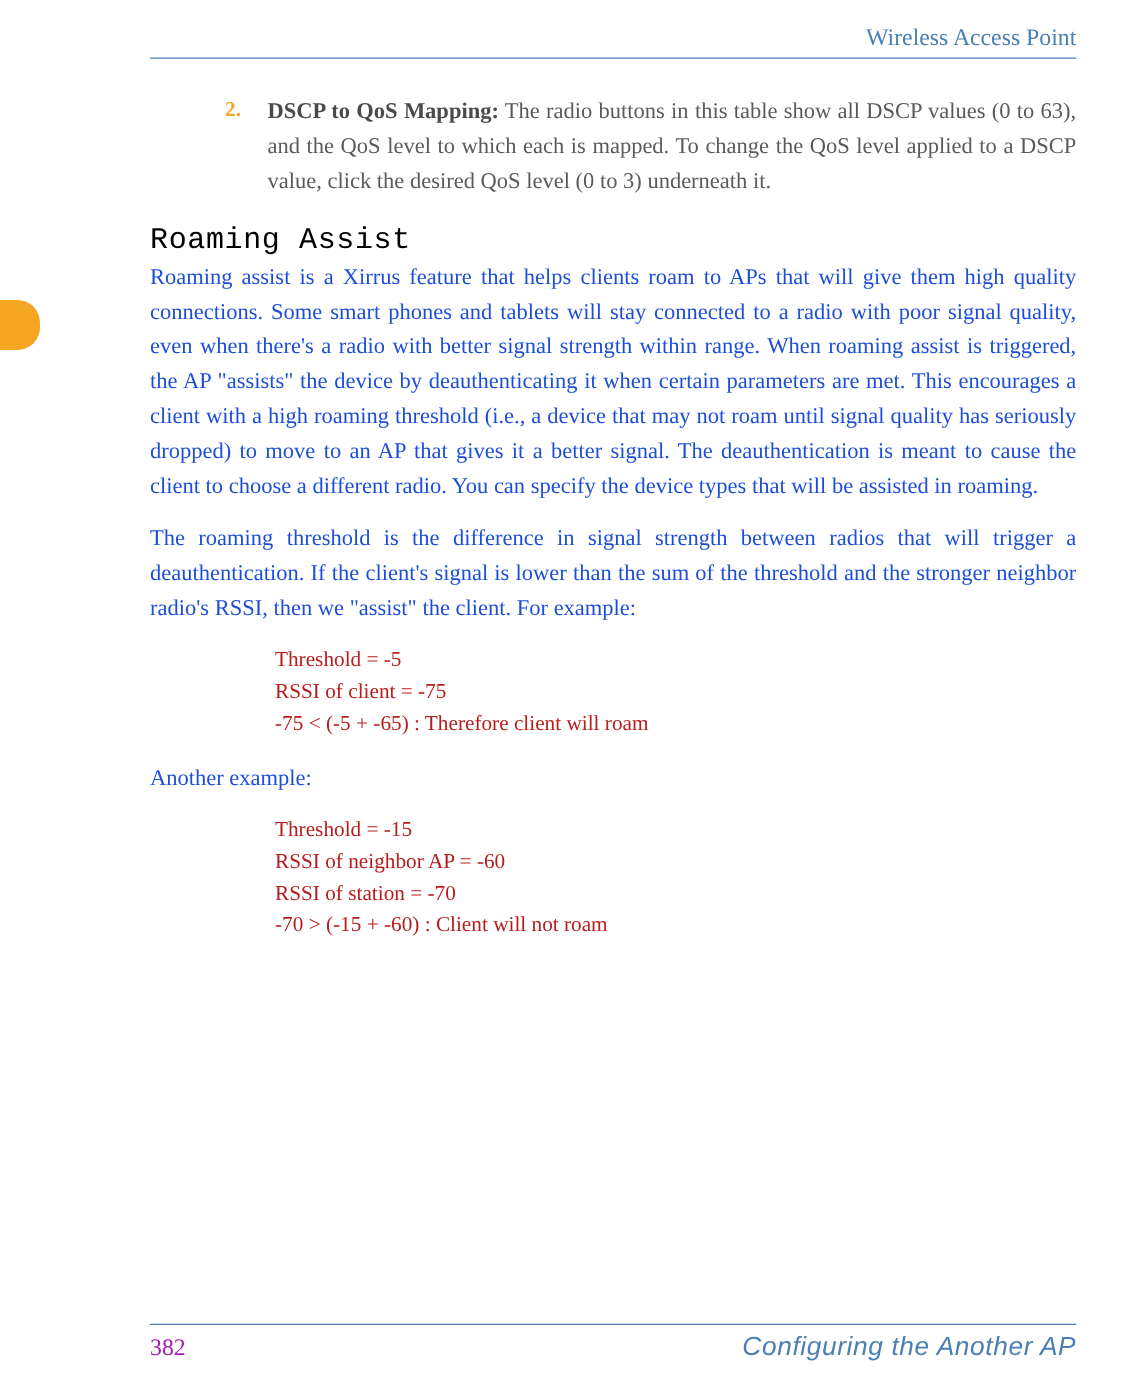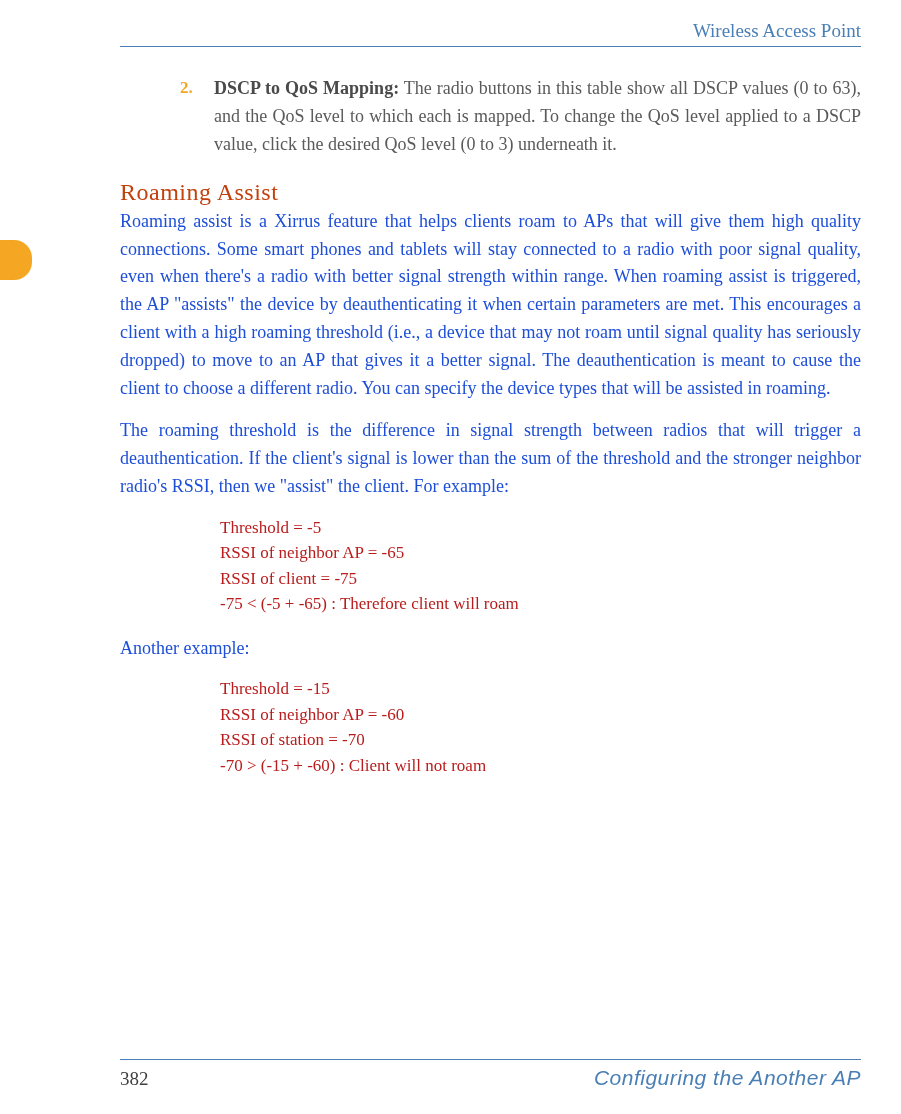--- a/index.html
+++ b/index.html
@@ -54,23 +54,23 @@
       font-size: 17px;
     }
     .list-body {
       flex: 1;
     }
     .bold-run {
       font-weight: bold;
       color: #4a4a4a;
     }
     .section-heading {
-      color: #c2410c;
+      color: #000000;
       font-size: 24px;
-      font-family: Liberation Serif, serif;
+      font-family: Liberation Mono, monospace;
       letter-spacing: 0.5px;
       margin-top: 6px;
       margin-bottom: 2px;
     }
     .para {
       font-size: 18px;
       line-height: 1.55;
       text-align: justify;
       margin-bottom: 14px;
       color: #1d4ed8;
@@ -89,21 +89,21 @@
       bottom: 24px;
       left: 120px;
       right: 40px;
       border-top: 1px solid #4a7fb5;
       padding-top: 6px;
       display: flex;
       justify-content: space-between;
       align-items: baseline;
     }
     .page-num {
-      color: #404040;
+      color: #a21caf;
       font-size: 19px;
     }
     .footer-title {
       color: #4a7fb5;
       font-size: 21px;
       font-family: "Trebuchet MS", "Segoe UI", sans-serif;
       font-style: italic;
       letter-spacing: 0.5px;
     }
   </style>
@@ -124,21 +124,20 @@
   </div>
 
   <div class="section-heading">Roaming Assist</div>
 
   <div class="para">Roaming assist is a Xirrus feature that helps clients roam to APs that will give them high quality connections. Some smart phones and tablets will stay connected to a radio with poor signal quality, even when there's a radio with better signal strength within range. When roaming assist is triggered, the AP "assists" the device by deauthenticating it when certain parameters are met. This encourages a client with a high roaming threshold (i.e., a device that may not roam until signal quality has seriously dropped) to move to an AP that gives it a better signal. The deauthentication is meant to cause the client to choose a different radio. You can specify the device types that will be assisted in roaming.</div>
 
   <div class="para">The roaming threshold is the difference in signal strength between radios that will trigger a deauthentication. If the client's signal is lower than the sum of the threshold and the stronger neighbor radio's RSSI, then we "assist" the client. For example:</div>
 
   <div class="example-block">
     <div class="example-line">Threshold = -5</div>
-    <div class="example-line">RSSI of neighbor AP = -65</div>
     <div class="example-line">RSSI of client = -75</div>
     <div class="example-line">-75 &lt; (-5 + -65) : Therefore client will roam</div>
   </div>
 
   <div class="para">Another example:</div>
 
   <div class="example-block">
     <div class="example-line">Threshold = -15</div>
     <div class="example-line">RSSI of neighbor AP = -60</div>
     <div class="example-line">RSSI of station = -70</div>

